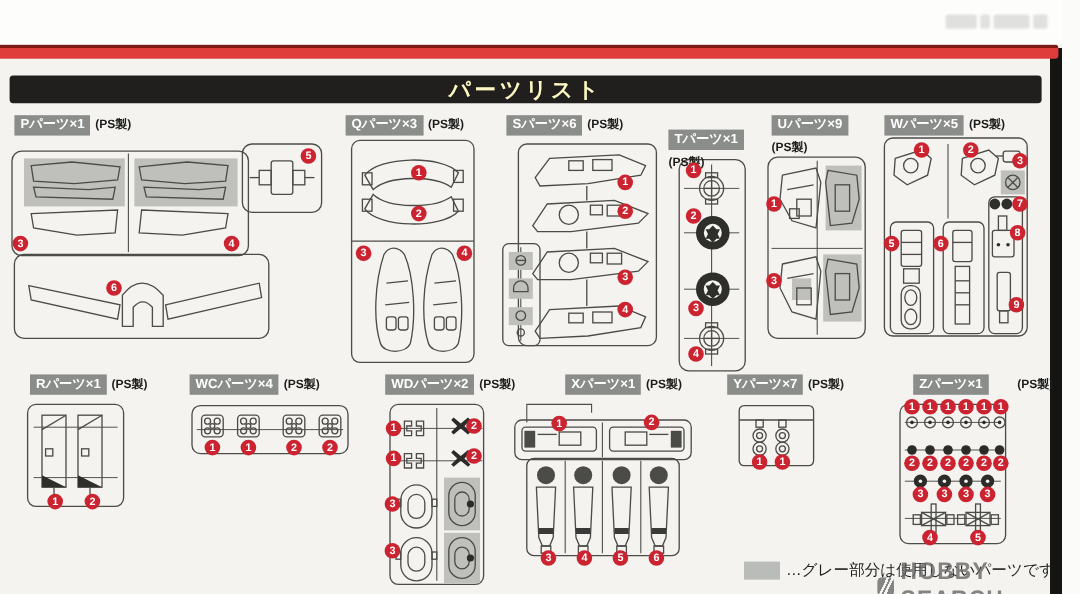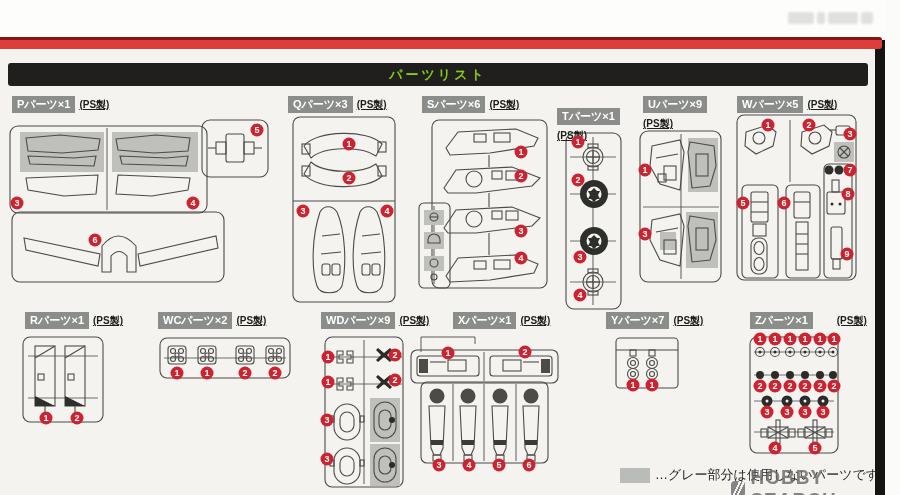--- a/index.html
+++ b/index.html
@@ -6,27 +6,27 @@
   body{font-family:"Liberation Sans","DejaVu Sans",sans-serif;}
   #page{position:relative;width:900px;height:495px;background:#f4f3f0;overflow:hidden;}
   
   #top-margin{position:absolute;left:0;top:0;width:900px;height:37px;background:#fdfdfc;}
   #ghost{position:absolute;left:788px;top:12px;width:92px;height:18px;opacity:.14;filter:blur(1px);}
   #ghost i{display:inline-block;height:12px;background:#3a3a3a;border-radius:2px;margin-right:3px;vertical-align:top;}
   #red-band{position:absolute;left:0;top:37px;width:882px;height:12px;background:#df3d3c;border-top:3px solid #7e1a16;box-sizing:border-box;border-radius:0 3px 3px 0;z-index:3;}
   #page-edge{position:absolute;left:875px;top:40px;width:10px;height:455px;background:#141413;z-index:2;}
   #beyond-edge{position:absolute;left:885px;top:0;width:15px;height:495px;background:#fbfbf9;}
   #title-bar{position:absolute;left:8px;top:63px;width:860px;height:23px;background:#201f1d;border-radius:3px;display:flex;align-items:center;justify-content:center;}
-  #title-bar span{color:#84cc16;font-size:13px;font-weight:bold;letter-spacing:3px;}
+  #title-bar span{color:#fef9c3;font-size:18px;font-weight:bold;letter-spacing:3px;}
   
   .sec{position:absolute;}
   .sec-head{position:absolute;display:flex;gap:4px;align-items:flex-start;white-space:nowrap;z-index:2;}
   .sec-head.stack{flex-direction:column;gap:2px;}
   .lbl{background:#8b8d8a;color:#fff;font-weight:bold;font-size:11px;line-height:17px;padding:0 5px;text-align:right;}
-  .ps{color:#1d1d1b;font-size:10px;font-weight:bold;line-height:17px;text-decoration:underline;}
+  .ps{color:#1d1d1b;font-size:10px;font-weight:bold;line-height:17px;}
   svg.runner{position:absolute;overflow:visible;}
   .co{position:absolute;width:13px;height:13px;border-radius:50%;background:#cc2330;color:#fff;
       font-size:9px;font-weight:bold;display:flex;align-items:center;justify-content:center;
       transform:translate(-50%,-50%);z-index:3;line-height:1;}
   
   #legend{position:absolute;left:620px;top:466px;display:flex;align-items:center;gap:5px;z-index:2;}
   #legend .swatch{width:30px;height:15px;background:#b9bcb8;}
   #legend .note{font-size:13px;color:#1f1f1d;}
   #watermark{position:absolute;left:731px;top:467px;display:flex;align-items:center;gap:5px;z-index:4;opacity:.82;}
   #watermark .wm-logo{width:16px;height:16px;border-radius:4px;background:#6e6e6e;
@@ -294,21 +294,21 @@
       <polygon points="47,62 67,72 47,72" fill="#2e2e2b" stroke="none"></polygon>
       <line x1="27" y1="72" x2="27" y2="83"></line>
         <line x1="57" y1="72" x2="57" y2="83"></line>
     </svg>
     <span class="co" style="left:28px;top:110px;">1</span>
     <span class="co" style="left:59px;top:110px;">2</span>
   </div>
 
   <div class="sec" style="left:154px;top:308px;width:142px;height:82px;">
     <div class="sec-head" style="left:4px;top:4px;">
-      <span class="lbl">WCパーツ×2</span>
+      <span class="lbl">WCパーツ×4</span>
       <span class="ps">(PS製)</span>
     </div>
     <svg class="runner" style="left:0;top:26px;" width="140" height="54" viewBox="0 0 140 54" fill="none" stroke="#4b4b48" stroke-width="1.1">
       <rect x="6" y="4" width="130" height="40" rx="7"></rect>
       <line x1="10" y1="24" x2="132" y2="24" stroke-width="0.8"></line>
       <g>
         <rect x="14" y="12" width="18" height="18" rx="3"></rect>
         <circle cx="19" cy="17" r="2.5"></circle>
           <circle cx="27" cy="17" r="2.5"></circle>
           <circle cx="19" cy="25" r="2.5"></circle>
@@ -341,21 +341,21 @@
       </g>
     </svg>
     <span class="co" style="left:23px;top:65px;">1</span>
     <span class="co" style="left:53px;top:65px;">1</span>
     <span class="co" style="left:91px;top:65px;">2</span>
     <span class="co" style="left:121px;top:65px;">2</span>
   </div>
 
   <div class="sec" style="left:318px;top:308px;width:98px;height:184px;">
     <div class="sec-head" style="left:3px;top:4px;">
-      <span class="lbl">WDパーツ×9</span>
+      <span class="lbl">WDパーツ×2</span>
       <span class="ps">(PS製)</span>
     </div>
     <svg class="runner" style="left:0;top:26px;" width="96" height="156" viewBox="0 0 96 156" fill="none" stroke="#4b4b48" stroke-width="1.1">
       <rect x="7" y="3" width="78" height="150" rx="7"></rect>
       <line x1="46" y1="6" x2="46" y2="150" stroke-width="0.9"></line>
       <line x1="10" y1="23" x2="84" y2="23" stroke-width="0.8"></line>
         <line x1="10" y1="50" x2="84" y2="50" stroke-width="0.8"></line>
       <path d="M19,17 h6 v4 h-4 v4 h4 v4 h-6 Z"></path>
         <path d="M35,17 h-6 v4 h4 v4 h-4 v4 h6 Z"></path>
       <path d="M19,44 h6 v4 h-4 v4 h4 v4 h-6 Z"></path>
@@ -380,21 +380,21 @@
       <circle cx="74" cy="131" r="3" fill="#2b2b29" stroke="none"></circle>
     </svg>
     <span class="co" style="left:10px;top:49px;">1</span>
     <span class="co" style="left:77px;top:47px;">2</span>
     <span class="co" style="left:10px;top:74px;">1</span>
     <span class="co" style="left:77px;top:72px;">2</span>
     <span class="co" style="left:9px;top:112px;">3</span>
     <span class="co" style="left:9px;top:151px;">3</span>
   </div>
 
-  <div class="sec" style="left:404px;top:308px;width:162px;height:174px;">
+  <div class="sec" style="left:422px;top:308px;width:162px;height:174px;">
     <div class="sec-head" style="left:49px;top:4px;">
       <span class="lbl">Xパーツ×1</span>
       <span class="ps">(PS製)</span>
     </div>
     <svg class="runner" style="left:0;top:26px;" width="160" height="146" viewBox="0 0 160 146" fill="none" stroke="#4b4b48" stroke-width="1.1">
       <polyline points="17,18 17,3 71,3 71,10" stroke-width="0.9"></polyline>
       <rect x="7" y="16" width="147" height="33" rx="6"></rect>
       <line x1="80" y1="18" x2="80" y2="47" stroke-width="0.9"></line>
       <rect x="13" y="22" width="62" height="20" rx="3"></rect>
       <rect x="15" y="25" width="9" height="14" fill="#4b4b48" stroke="none"></rect>
@@ -460,21 +460,21 @@
       <circle cx="40" cy="27" r="2.5"></circle>
         <circle cx="40" cy="38" r="2.5"></circle>
       <line x1="21" y1="44" x2="21" y2="52"></line>
         <line x1="40" y1="44" x2="40" y2="52"></line>
     </svg>
     <span class="co" style="left:29px;top:77px;">1</span>
     <span class="co" style="left:48px;top:77px;">1</span>
   </div>
 
   <div class="sec" style="left:744px;top:308px;width:106px;height:154px;">
-    <div class="sec-head" style="left:6px;top:4px;gap:24px;">
+    <div class="sec-head" style="left:17px;top:4px;gap:24px;">
       <span class="lbl">Zパーツ×1</span>
       <span class="ps">(PS製)</span>
     </div>
     <svg class="runner" style="left:0;top:26px;" width="104" height="126" viewBox="0 0 104 126" fill="none" stroke="#4b4b48" stroke-width="1.1">
       <rect x="6" y="3" width="88" height="116" rx="7"></rect>
       <line x1="10" y1="18" x2="90" y2="18" stroke-width="0.8"></line>
       <line x1="10" y1="41" x2="90" y2="41" stroke-width="0.8"></line>
       <line x1="10" y1="67" x2="90" y2="67" stroke-width="0.8"></line>
       <line x1="10" y1="98" x2="90" y2="98" stroke-width="0.8"></line>
       <g>

